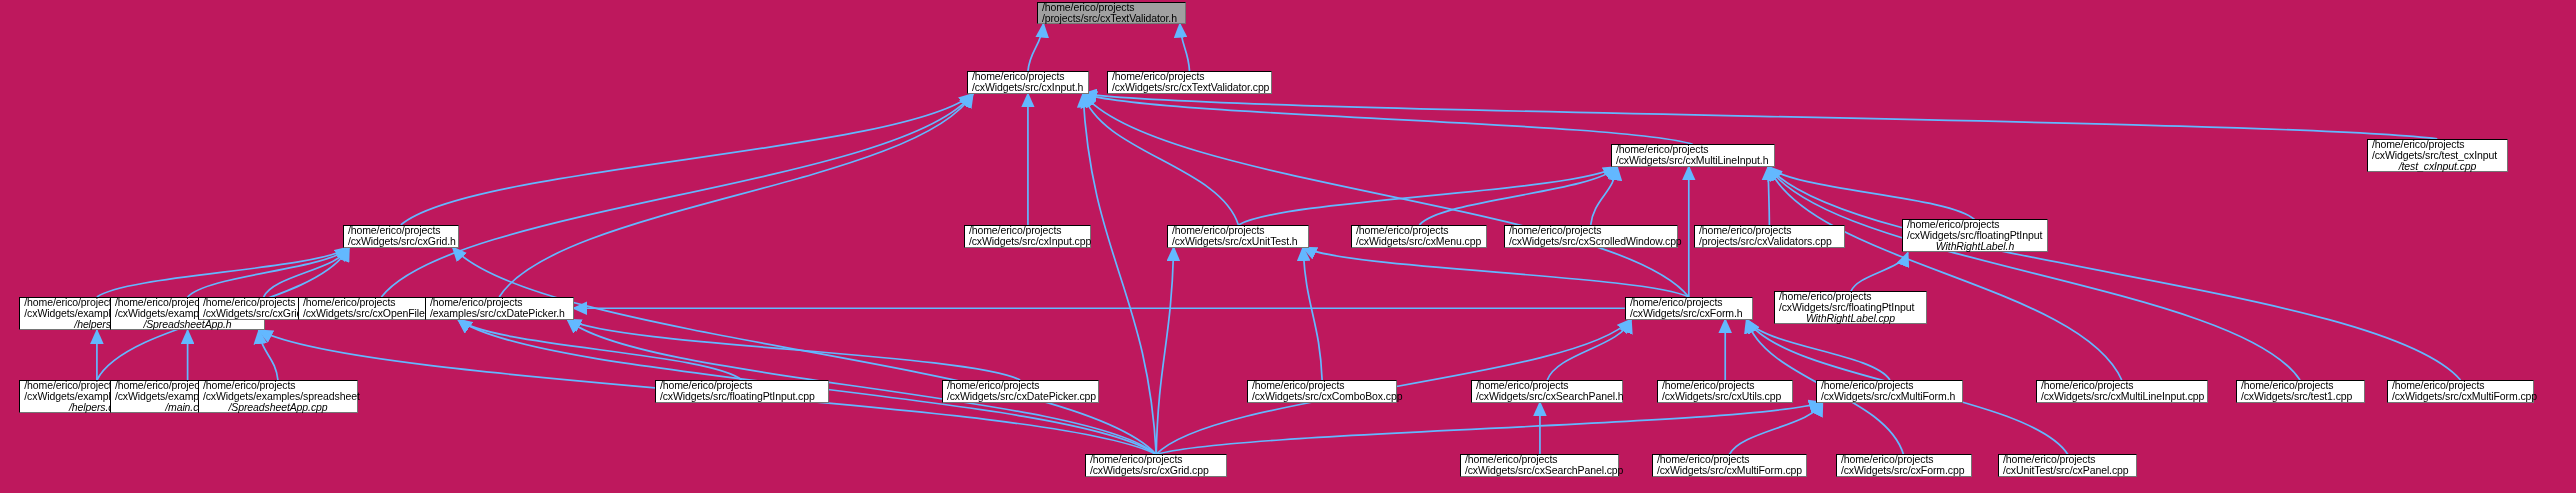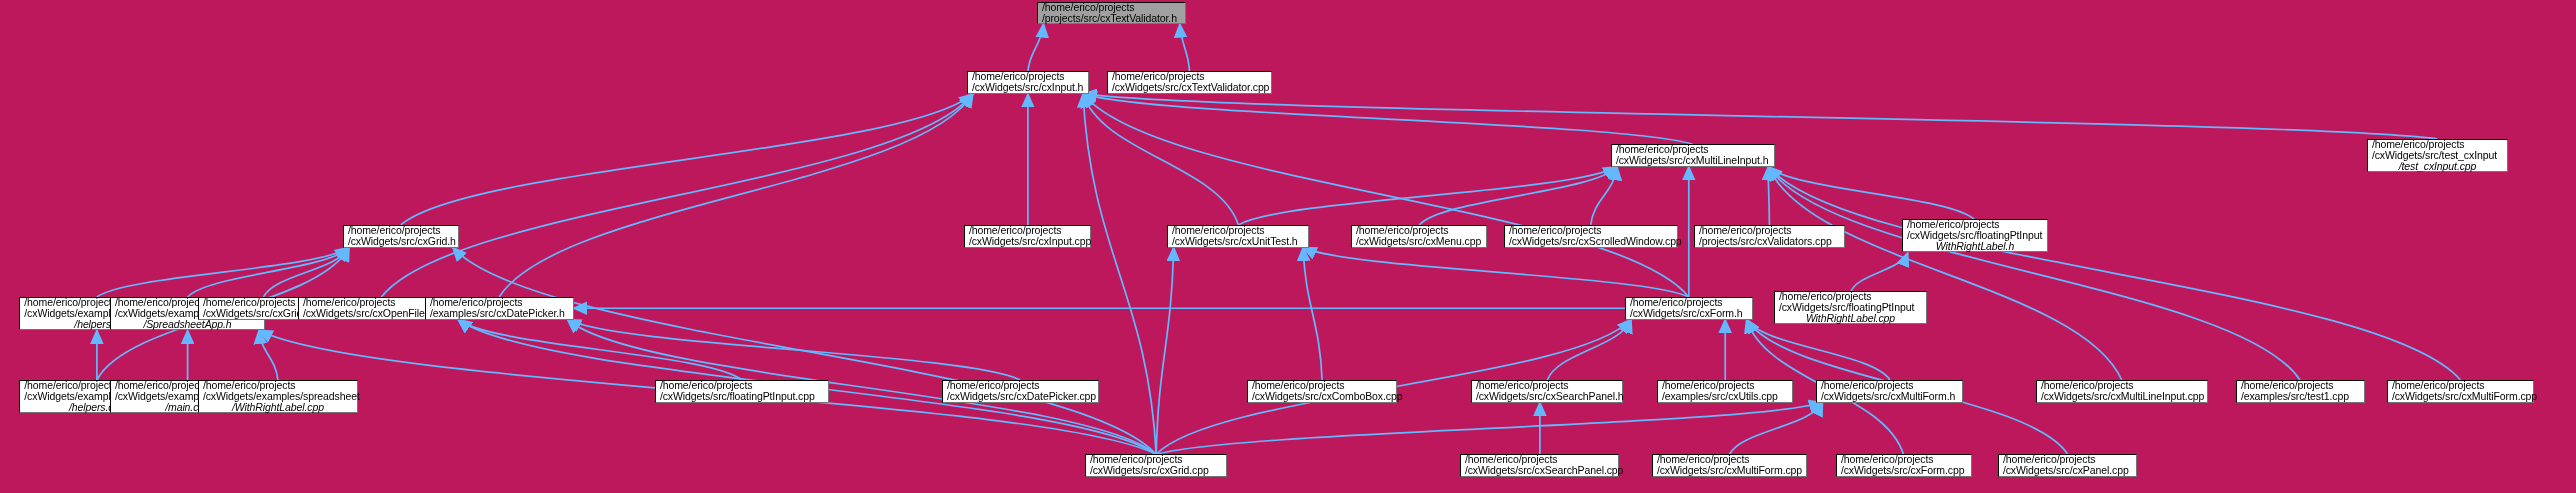--- a/index.html
+++ b/index.html
@@ -163,53 +163,53 @@
         <span class="ln c">/helpers.cpp</span>
       </div>
       <div class="node" style="left: 110px; top: 380px; width: 155px; height: 33px;">
         <span class="ln l">/home/erico/projects</span>
         <span class="ln l">/cxWidgets/examples/spreadsheet</span>
         <span class="ln c">/main.cpp</span>
       </div>
       <div class="node" style="left: 198px; top: 380px; width: 160px; height: 33px;">
         <span class="ln l">/home/erico/projects</span>
         <span class="ln l">/cxWidgets/examples/spreadsheet</span>
-        <span class="ln c">/WithRightLabel.cpp</span>
+        <span class="ln c">/SpreadsheetApp.cpp</span>
       </div>
       <div class="node" style="left: 655px; top: 380px; width: 174px; height: 22.5px;">
         <span class="ln l">/home/erico/projects</span>
         <span class="ln l">/cxWidgets/src/floatingPtInput.cpp</span>
       </div>
       <div class="node" style="left: 942px; top: 380px; width: 157px; height: 22.5px;">
         <span class="ln l">/home/erico/projects</span>
         <span class="ln l">/cxWidgets/src/cxDatePicker.cpp</span>
       </div>
       <div class="node" style="left: 1247px; top: 380px; width: 150px; height: 22.5px;">
         <span class="ln l">/home/erico/projects</span>
         <span class="ln l">/cxWidgets/src/cxComboBox.cpp</span>
       </div>
       <div class="node" style="left: 1471px; top: 380px; width: 152px; height: 22.5px;">
         <span class="ln l">/home/erico/projects</span>
         <span class="ln l">/cxWidgets/src/cxSearchPanel.h</span>
       </div>
       <div class="node" style="left: 1657px; top: 380px; width: 136px; height: 22.5px;">
         <span class="ln l">/home/erico/projects</span>
-        <span class="ln l">/examples/src/cxUtils.cpp</span>
+        <span class="ln l">/cxWidgets/src/cxUtils.cpp</span>
       </div>
       <div class="node" style="left: 1816px; top: 380px; width: 147px; height: 22.5px;">
         <span class="ln l">/home/erico/projects</span>
         <span class="ln l">/cxWidgets/src/cxMultiForm.h</span>
       </div>
       <div class="node" style="left: 2036px; top: 380px; width: 172px; height: 22.5px;">
         <span class="ln l">/home/erico/projects</span>
         <span class="ln l">/cxWidgets/src/cxMultiLineInput.cpp</span>
       </div>
       <div class="node" style="left: 2236px; top: 380px; width: 129px; height: 22.5px;">
         <span class="ln l">/home/erico/projects</span>
-        <span class="ln l">/examples/src/test1.cpp</span>
+        <span class="ln l">/cxWidgets/src/test1.cpp</span>
       </div>
       <div class="node" style="left: 2387px; top: 380px; width: 147px; height: 22.5px;">
         <span class="ln l">/home/erico/projects</span>
         <span class="ln l">/cxWidgets/src/cxMultiForm.cpp</span>
       </div>
       <div class="node" style="left: 1085px; top: 454px; width: 142px; height: 22.5px;">
         <span class="ln l">/home/erico/projects</span>
         <span class="ln l">/cxWidgets/src/cxGrid.cpp</span>
       </div>
       <div class="node" style="left: 1460px; top: 454px; width: 159px; height: 22.5px;">
@@ -219,17 +219,17 @@
       <div class="node" style="left: 1652px; top: 454px; width: 155px; height: 22.5px;">
         <span class="ln l">/home/erico/projects</span>
         <span class="ln l">/cxWidgets/src/cxMultiForm.cpp</span>
       </div>
       <div class="node" style="left: 1836px; top: 454px; width: 136px; height: 22.5px;">
         <span class="ln l">/home/erico/projects</span>
         <span class="ln l">/cxWidgets/src/cxForm.cpp</span>
       </div>
       <div class="node" style="left: 1998px; top: 454px; width: 139px; height: 22.5px;">
         <span class="ln l">/home/erico/projects</span>
-        <span class="ln l">/cxWidgets/src/cxPanel.cpp</span>
+        <span class="ln l">/cxUnitTest/src/cxPanel.cpp</span>
       </div>
     </div>
 </div>
 
 
 </body></html>

